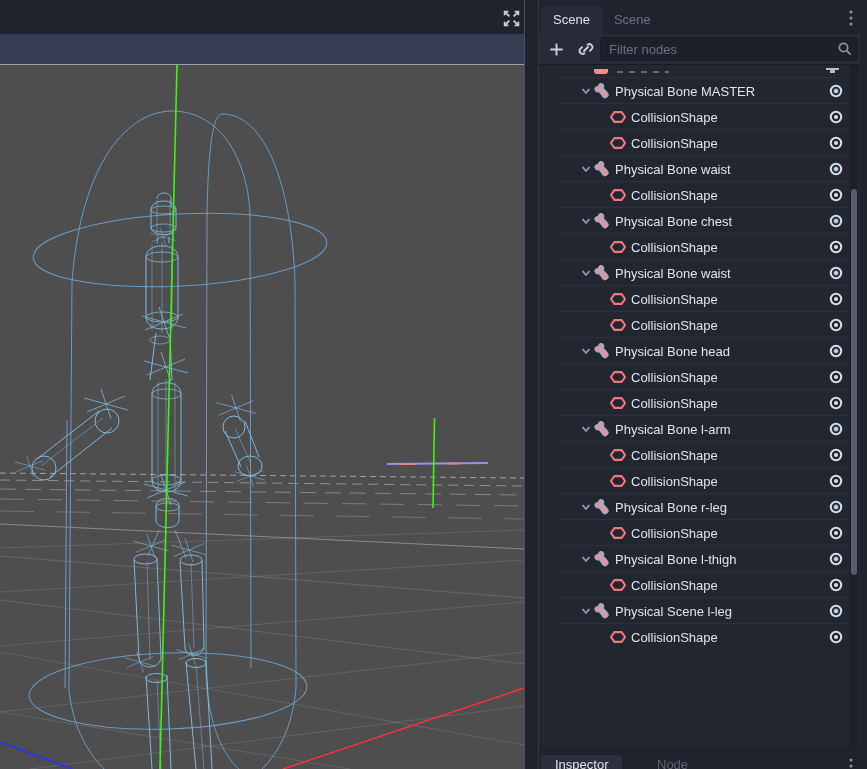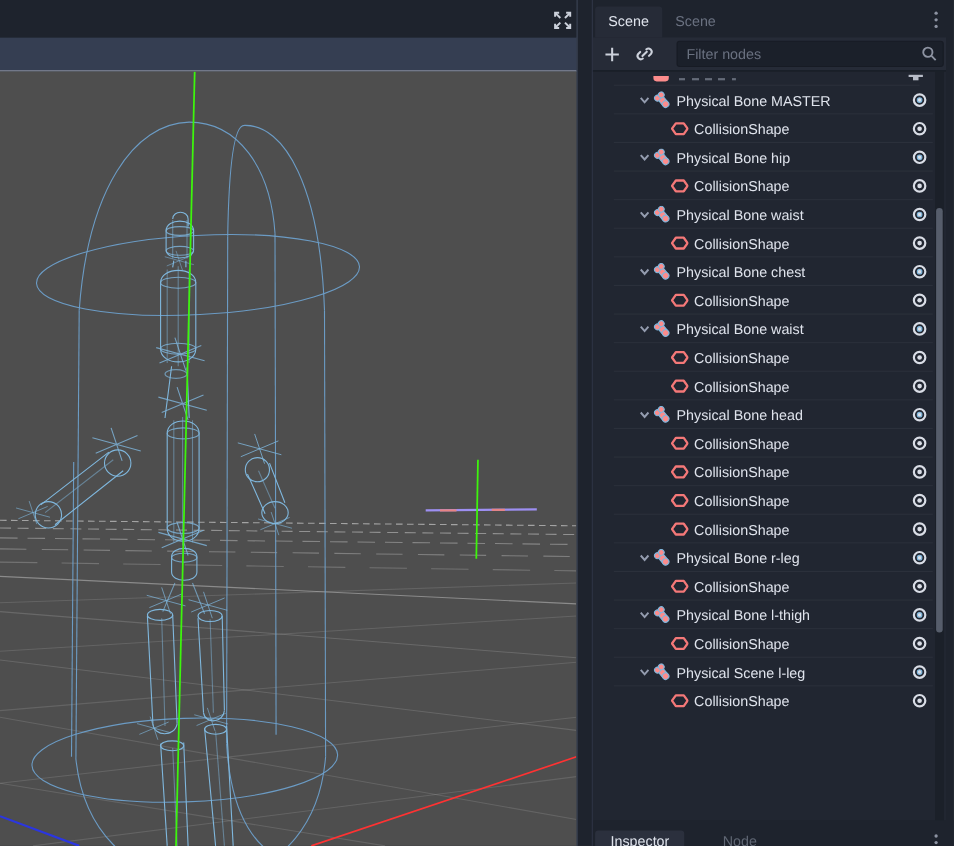--- a/index.html
+++ b/index.html
@@ -29,21 +29,21 @@
   .right { position:absolute; left:538px; top:0; width:329px; height:769px; background:var(--bg-dark); border-left:1px solid #2f3646; }
   .dock-tabs { position:relative; height:34px; display:flex; }
   .tab { margin-top:6px; height:28px; line-height:28px; padding:0 12px; font-size:13px; cursor:pointer; }
   .tab.active { background:var(--panel,#262b37); color:var(--text,#dfe3ec); border-radius:3px 3px 0 0; margin-left:2px; }
   .tab.inactive { color:var(--text-dim,#6a7180); }
   .dock-menu { position:absolute; right:12px; top:9px; width:8px; height:18px; cursor:pointer; }
 
   .filter-bar { display:flex; align-items:center; height:30px; width:321px; background:var(--panel,#262b37); padding:0 2px 0 6px; }
   .icon-btn { width:22px; height:22px; display:flex; align-items:center; justify-content:center; cursor:pointer; flex:0 0 auto; }
   .icon-btn + .icon-btn { margin-left:8px; }
-  .filter-input-wrap { position:relative; flex:1; margin-left:18px; }
+  .filter-input-wrap { position:relative; flex:1; margin-left:3px; }
   .filter-input { width:100%; height:24px; background:var(--input-bg,#1b202a); border:1px solid #171b24; border-radius:3px; color:var(--text,#dfe3ec); font-size:13px; padding:0 24px 0 8px; outline:none; font-family:inherit; }
   .filter-input::placeholder { color:var(--text-dim,#6a7180); }
   .search-ico { position:absolute; right:5px; top:4px; }
 
   .scene-tree { position:relative; width:321px; height:682px; background:var(--tree-bg,#212631); overflow:hidden; border-top:1px solid #171b23; }
   .tree-rows { position:absolute; left:0; top:0; width:309px; }
   .row { position:relative; height:26px; display:flex; align-items:center; }
   .row .sep { position:absolute; left:19px; right:0px; bottom:0; height:1px; background:var(--row-sep,#2b303b); }
   .row .chev { margin-left:41px; width:12px; height:12px; flex:0 0 auto; cursor:pointer; }
   .row.shape .indent { width:69px; flex:0 0 auto; }
@@ -293,39 +293,20 @@
     <svg class="nicon" viewBox="0 0 16 16">
       <polygon points="4.4,3.1 11.6,3.1 15.1,8 11.6,12.9 4.4,12.9 0.9,8" fill="none" stroke="var(--hex)" stroke-width="2.1" stroke-linejoin="round"></polygon>
     </svg>
     <span class="lbl">CollisionShape</span>
     <svg class="eye" viewBox="0 0 16 16">
       <circle cx="8" cy="8" r="5.2" fill="none" stroke="var(--eye)" stroke-width="2"></circle>
               <circle cx="8" cy="8" r="2.1" fill="var(--eye)"></circle>
     </svg>
     <div class="sep"></div>
   </div>
-          <div class="row bone">
-    <svg class="chev" viewBox="0 0 12 12">
-              <polyline points="2.5,4 6,8 9.5,4" fill="none" stroke="var(--chevron)" stroke-width="1.8"></polyline>
-            </svg>
-    <svg class="nicon" viewBox="0 0 16 16">
-      <g transform="rotate(-40 8 8)" fill="var(--pink)">
-        <rect x="5.2" y="3" width="5.6" height="10.4" rx="2.8"></rect>
-        <circle cx="5.8" cy="3.8" r="2.6"></circle>
-                <circle cx="10.4" cy="3.8" r="2.6"></circle>
-                <circle cx="8" cy="12.8" r="3"></circle>
-      </g>
-    </svg>
-    <span class="lbl">Physical Bone hip</span>
-    <svg class="eye" viewBox="0 0 16 16">
-      <circle cx="8" cy="8" r="5.2" fill="none" stroke="var(--eye)" stroke-width="2"></circle>
-              <circle cx="8" cy="8" r="2.1" fill="var(--eye)"></circle>
-    </svg>
-    <div class="sep"></div>
-  </div>
           <div class="row shape">
     <span class="indent"></span>
     <svg class="nicon" viewBox="0 0 16 16">
       <polygon points="4.4,3.1 11.6,3.1 15.1,8 11.6,12.9 4.4,12.9 0.9,8" fill="none" stroke="var(--hex)" stroke-width="2.1" stroke-linejoin="round"></polygon>
     </svg>
     <span class="lbl">CollisionShape</span>
     <svg class="eye" viewBox="0 0 16 16">
       <circle cx="8" cy="8" r="5.2" fill="none" stroke="var(--eye)" stroke-width="2"></circle>
               <circle cx="8" cy="8" r="2.1" fill="var(--eye)"></circle>
     </svg>
@@ -466,20 +447,39 @@
               <circle cx="8" cy="8" r="2.1" fill="var(--eye)"></circle>
     </svg>
     <div class="sep"></div>
   </div>
           <div class="row shape">
     <span class="indent"></span>
     <svg class="nicon" viewBox="0 0 16 16">
       <polygon points="4.4,3.1 11.6,3.1 15.1,8 11.6,12.9 4.4,12.9 0.9,8" fill="none" stroke="var(--hex)" stroke-width="2.1" stroke-linejoin="round"></polygon>
     </svg>
     <span class="lbl">CollisionShape</span>
+    <svg class="eye" viewBox="0 0 16 16">
+      <circle cx="8" cy="8" r="5.2" fill="none" stroke="var(--eye)" stroke-width="2"></circle>
+              <circle cx="8" cy="8" r="2.1" fill="var(--eye)"></circle>
+    </svg>
+    <div class="sep"></div>
+  </div>
+          <div class="row bone">
+    <svg class="chev" viewBox="0 0 12 12">
+              <polyline points="2.5,4 6,8 9.5,4" fill="none" stroke="var(--chevron)" stroke-width="1.8"></polyline>
+            </svg>
+    <svg class="nicon" viewBox="0 0 16 16">
+      <g transform="rotate(-40 8 8)" fill="var(--pink)">
+        <rect x="5.2" y="3" width="5.6" height="10.4" rx="2.8"></rect>
+        <circle cx="5.8" cy="3.8" r="2.6"></circle>
+                <circle cx="10.4" cy="3.8" r="2.6"></circle>
+                <circle cx="8" cy="12.8" r="3"></circle>
+      </g>
+    </svg>
+    <span class="lbl">Physical Bone l-arm</span>
     <svg class="eye" viewBox="0 0 16 16">
       <circle cx="8" cy="8" r="5.2" fill="none" stroke="var(--eye)" stroke-width="2"></circle>
               <circle cx="8" cy="8" r="2.1" fill="var(--eye)"></circle>
     </svg>
     <div class="sep"></div>
   </div>
           <div class="row shape">
     <span class="indent"></span>
     <svg class="nicon" viewBox="0 0 16 16">
       <polygon points="4.4,3.1 11.6,3.1 15.1,8 11.6,12.9 4.4,12.9 0.9,8" fill="none" stroke="var(--hex)" stroke-width="2.1" stroke-linejoin="round"></polygon>

